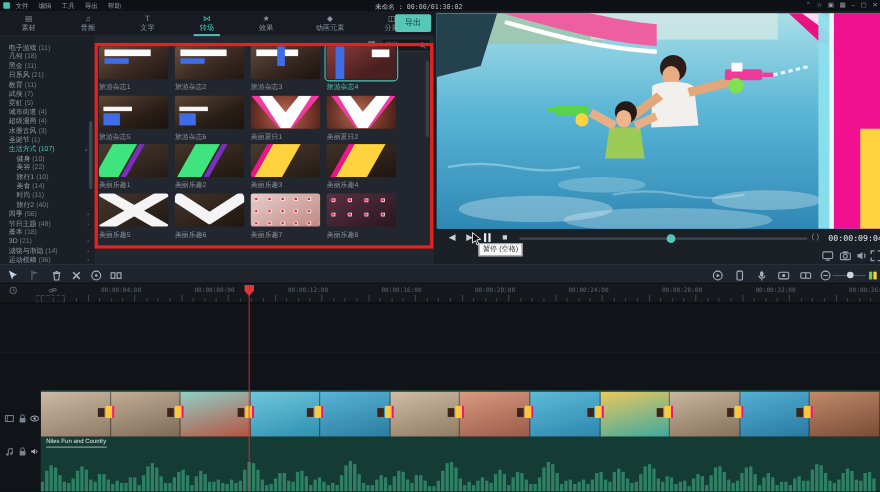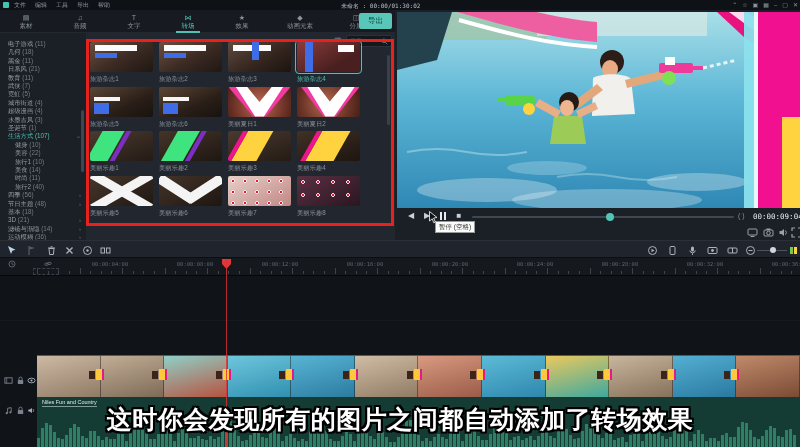--- a/index.html
+++ b/index.html
@@ -846,19 +846,18 @@
         <span class="badge" style="left: 249.333px;"></span>
         <span class="badge" style="left: 312.917px;"></span>
         <span class="badge" style="left: 376.5px;"></span>
         <span class="badge" style="left: 440.083px;"></span>
         <span class="badge" style="left: 503.667px;"></span>
         <span class="badge" style="left: 567.25px;"></span>
         <span class="badge" style="left: 630.833px;"></span>
         <span class="badge" style="left: 694.417px;"></span>
       </div>
 
-    <div class="subtitle">这时你会发现所有的图片之间都自动添加了转场效果</div>
   </div>
 
   <div class="playhead-pin"></div>
   <div class="playhead-line"></div>
 
 </div>
 
 </body></html>

